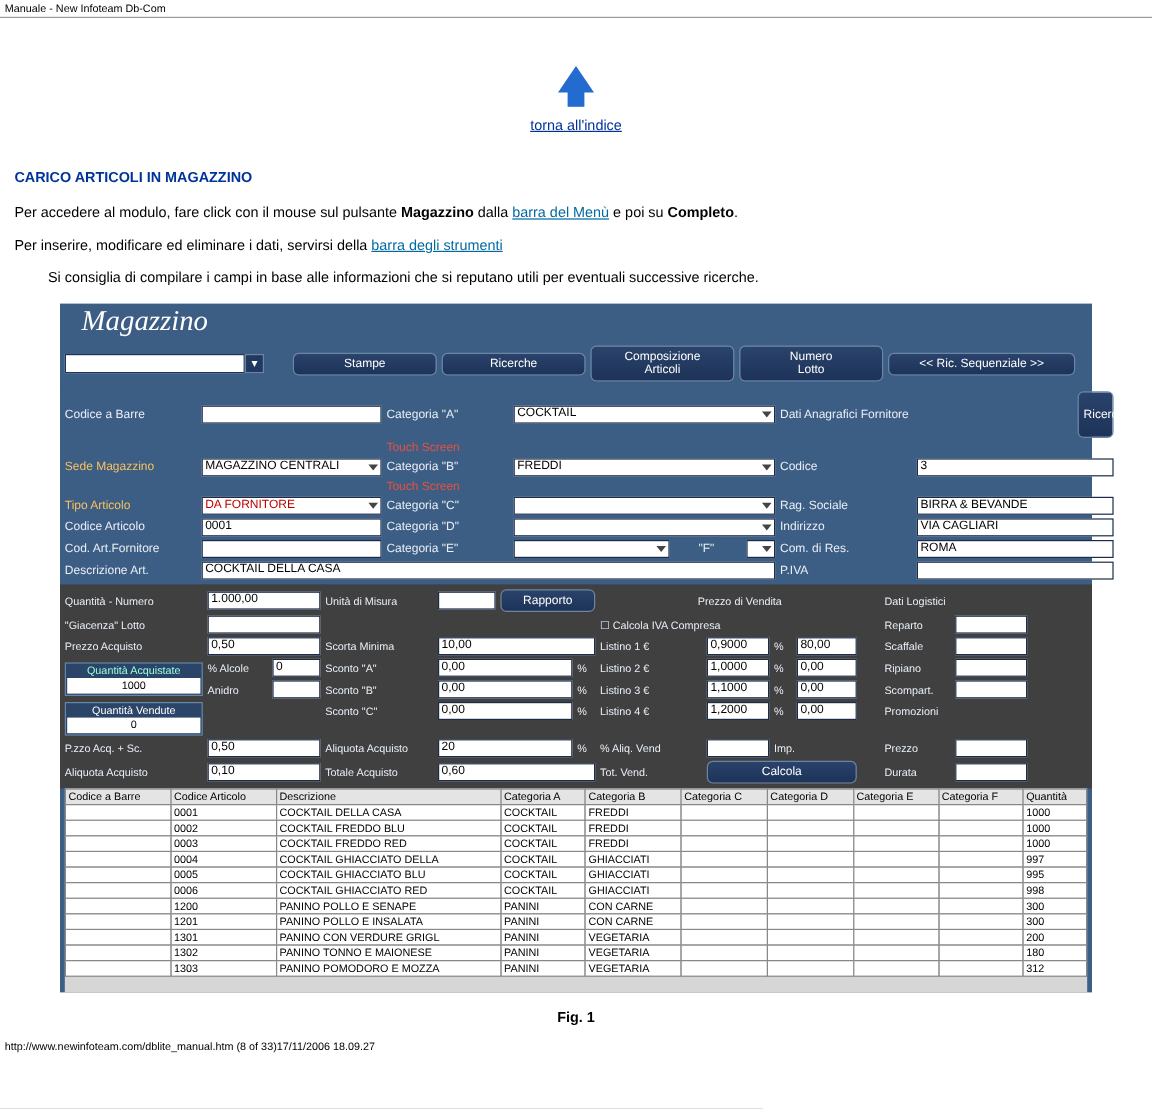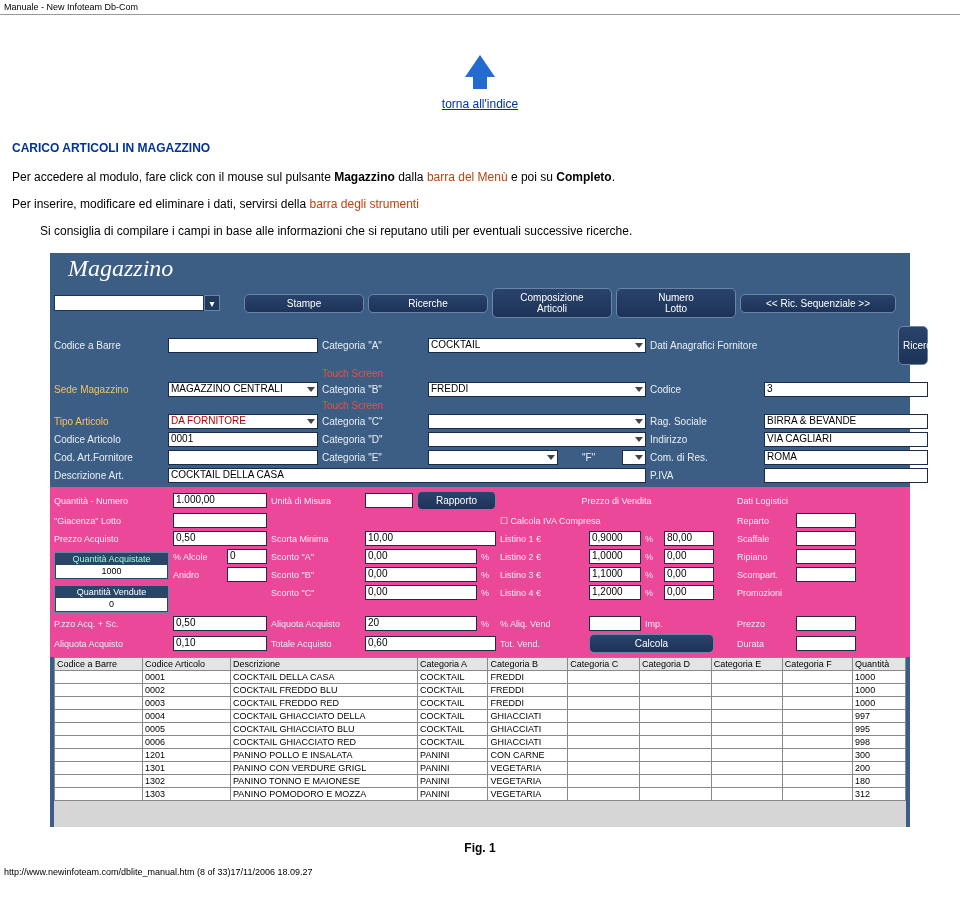--- a/index.html
+++ b/index.html
@@ -42,21 +42,21 @@
     color: #003399;
     font-weight: bold;
     font-size: 12px;
     margin: 0 0 14px 12px;
   }
   .body-text {
     margin: 0 12px 10px 12px;
     font-size: 12px;
     line-height: 1.4;
   }
-  .link-text { color: #c2410c; }
+  .link-text { color: #0369a1; text-decoration: underline; }
   .bold { font-weight: bold; }
   .indent { margin-left: 40px; }
   .app-window {
     width: 860px;
     margin: 14px auto 0;
     background: #3d5e84;
     font-family: Tahoma, Arial, sans-serif;
     font-size: 10px;
     color: #fff;
   }
@@ -151,21 +151,21 @@
     padding: 13px 4px;
     font-size: 10px;
     text-align: center;
   }
   .lower-area {
     display: grid;
     grid-template-columns: 115px 50px 40px 90px 48px 60px 15px 85px 52px 15px 50px 15px 55px 60px;
     gap: 3px 4px;
     padding: 4px;
     align-items: center;
-    background: #ec4899;
+    background: #404040;
   }
   .lbl-s { font-size: 9px; color: #e8eef6; white-space: nowrap; }
   .rapporto-btn {
     background: linear-gradient(#2a436b,#1d3358);
     border: 1px solid #6b85a6;
     border-radius: 5px;
     color: #fff;
     padding: 3px 6px;
     font-size: 10px;
     text-align: center;
@@ -484,20 +484,32 @@
             <td>COCKTAIL</td>
             <td>GHIACCIATI</td>
             <td></td>
             <td></td>
             <td></td>
             <td></td>
             <td>998</td>
           </tr>
           <tr>
             <td></td>
+            <td>1200</td>
+            <td>PANINO POLLO E SENAPE</td>
+            <td>PANINI</td>
+            <td>CON CARNE</td>
+            <td></td>
+            <td></td>
+            <td></td>
+            <td></td>
+            <td>300</td>
+          </tr>
+          <tr>
+            <td></td>
             <td>1201</td>
             <td>PANINO POLLO E INSALATA</td>
             <td>PANINI</td>
             <td>CON CARNE</td>
             <td></td>
             <td></td>
             <td></td>
             <td></td>
             <td>300</td>
           </tr>

